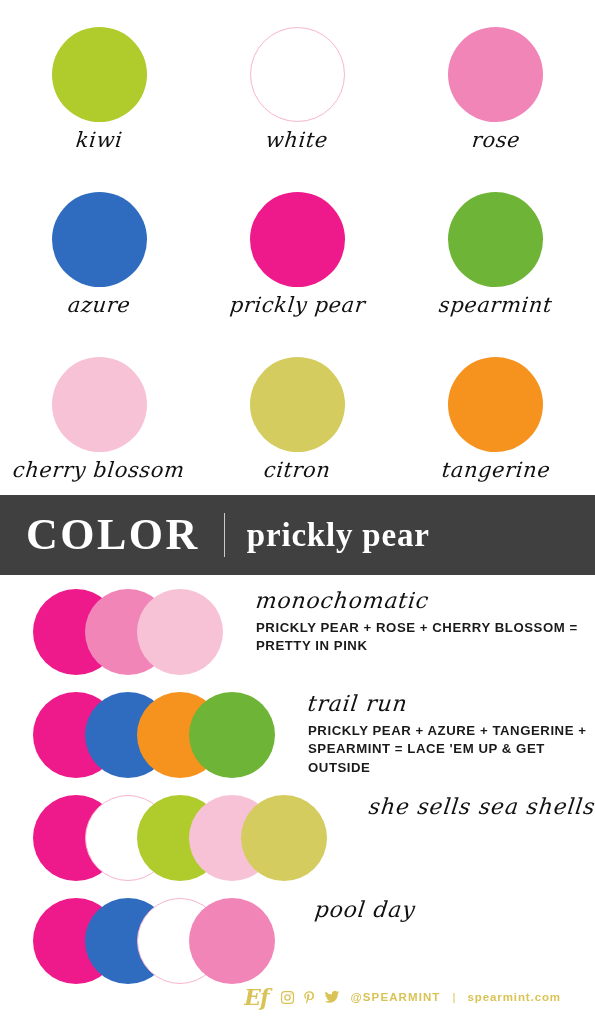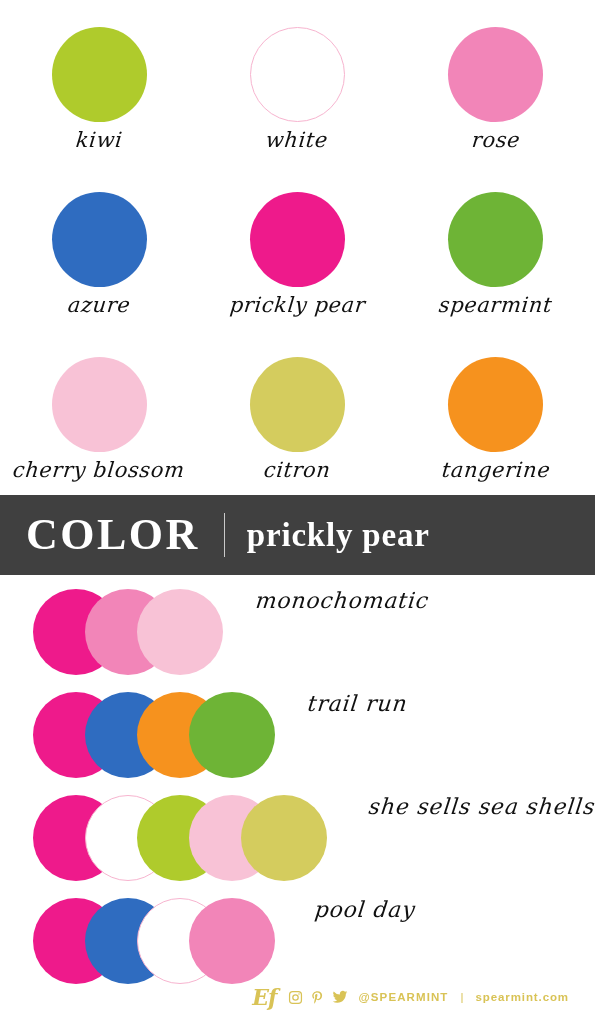--- a/index.html
+++ b/index.html
@@ -130,21 +130,21 @@
 
   .row-3 .combo-title,
   .row-3 .combo-desc { margin-left:16px; }
   .row-4 .combo-title { margin-left:10px; }
 
   
   .footer {
     position:absolute; left:0; bottom:16px;
     width:595px;
     display:flex; align-items:center; justify-content:flex-end;
-    padding-right:26px;
+    padding-right:34px;
     gap:7px;
   }
   .footer-mono {
     font-family:"DejaVu Serif", serif;
     font-style:italic;
     font-size:22px;
     font-weight:700;
     letter-spacing:-1px;
     line-height:1;
     margin-right:4px;
@@ -221,31 +221,33 @@
 
 <div class="combos" id="combos">
     <div class="combo-row row-1">
       <div class="combo-discs" style="width: 190px;">
         <div class="combo-disc" style="background: rgb(238, 26, 139); left: 0px; z-index: 1;"></div>
         <div class="combo-disc" style="background: rgb(242, 133, 184); left: 52px; z-index: 2;"></div>
         <div class="combo-disc" style="background: rgb(248, 194, 214); left: 104px; z-index: 3;"></div>
       </div>
       <div class="combo-text">
         <div class="combo-title">monochomatic</div>
+        <div class="combo-desc">PRICKLY PEAR + ROSE + CHERRY BLOSSOM = PRETTY IN PINK</div>
       </div>
     </div>
     <div class="combo-row row-2">
       <div class="combo-discs" style="width: 242px;">
         <div class="combo-disc" style="background: rgb(238, 26, 139); left: 0px; z-index: 1;"></div>
         <div class="combo-disc" style="background: rgb(47, 108, 192); left: 52px; z-index: 2;"></div>
         <div class="combo-disc" style="background: rgb(246, 146, 30); left: 104px; z-index: 3;"></div>
         <div class="combo-disc" style="background: rgb(110, 180, 54); left: 156px; z-index: 4;"></div>
       </div>
       <div class="combo-text">
         <div class="combo-title">trail run</div>
+        <div class="combo-desc">PRICKLY PEAR + AZURE + TANGERINE + SPEARMINT = LACE 'EM UP &amp; GET OUTSIDE</div>
       </div>
     </div>
     <div class="combo-row row-3">
       <div class="combo-discs" style="width: 294px;">
         <div class="combo-disc" style="background: rgb(238, 26, 139); left: 0px; z-index: 1;"></div>
         <div class="combo-disc outlined" style="background: rgb(255, 255, 255); left: 52px; z-index: 2;"></div>
         <div class="combo-disc" style="background: rgb(175, 203, 44); left: 104px; z-index: 3;"></div>
         <div class="combo-disc" style="background: rgb(248, 194, 214); left: 156px; z-index: 4;"></div>
         <div class="combo-disc" style="background: rgb(212, 204, 94); left: 208px; z-index: 5;"></div>
       </div>

